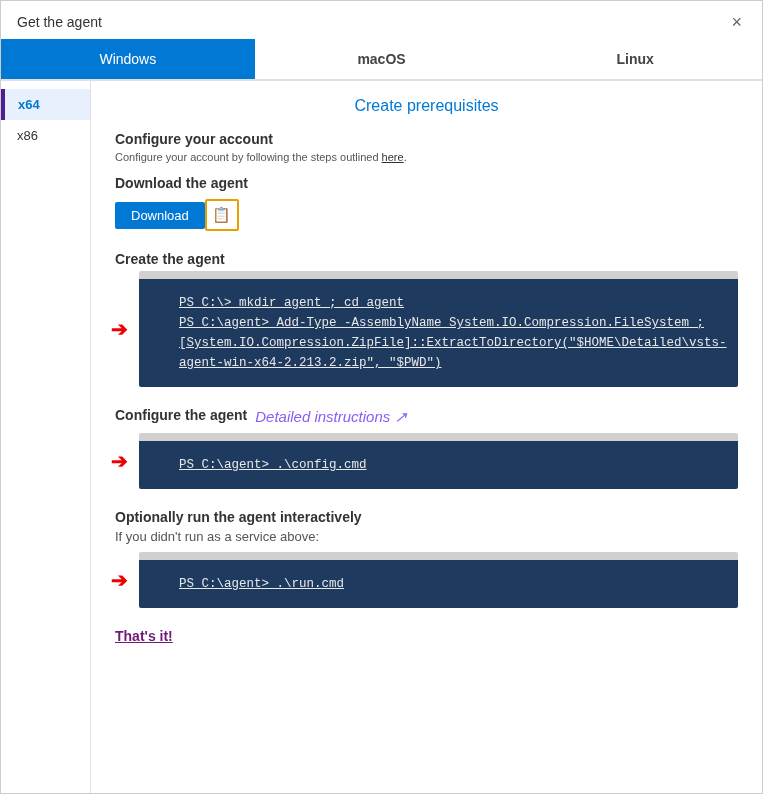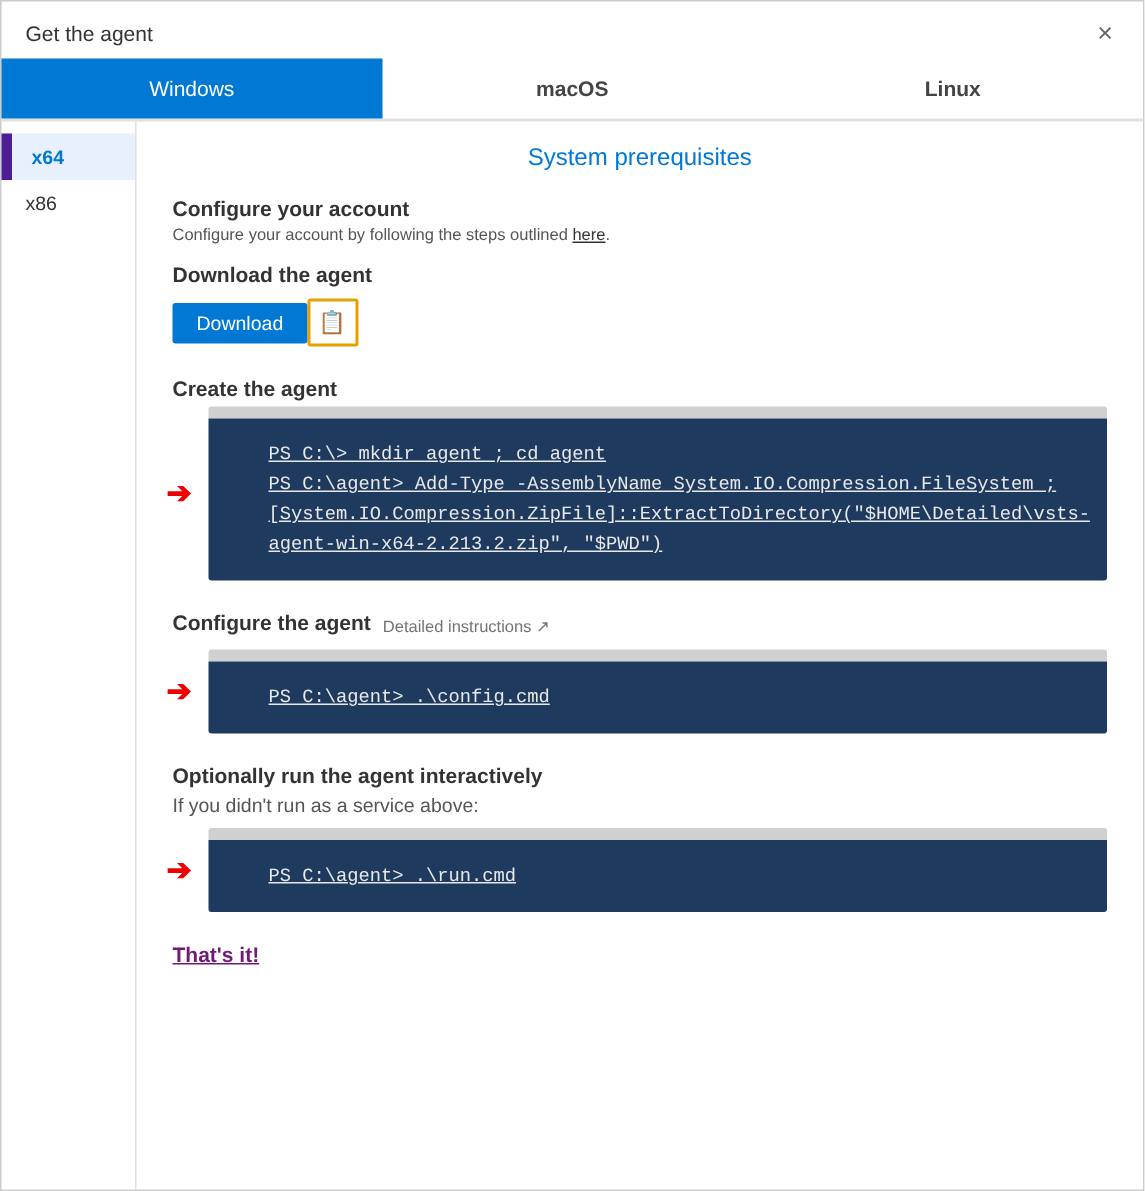--- a/index.html
+++ b/index.html
@@ -83,21 +83,21 @@
 
     .sidebar-item {
       padding: 8px 16px;
       cursor: pointer;
       font-size: 13px;
       color: #333;
     }
 
     .sidebar-item.active {
       background: #e8f0fe;
-      border-left: 7px solid #4c1d95;
+      border-left: 4px solid #4c1d95;
       font-weight: 600;
       color: #0078d4;
       padding-left: 13px;
     }
 
     
     .main-content {
       flex: 1;
       padding: 16px 24px;
       overflow-y: auto;
@@ -205,26 +205,27 @@
     }
 
     .section-heading-row {
       display: flex;
       align-items: center;
       gap: 8px;
       margin-bottom: 6px;
     }
 
     .detailed-link {
-      font-size: 11px;
-      color: #737373;
+      font-size: 15px;
+      color: #8b5cf6;
       text-decoration: none;
       display: inline-flex;
       align-items: center;
       gap: 2px;
+      font-style: italic;
     }
 
     .thats-it {
       font-size: 14px;
       font-weight: 600;
       color: #701a75;
       margin-top: 4px;
       text-decoration: underline;
     }
 
@@ -253,21 +254,21 @@
 
   <div class="content-area">
 
     <div class="sidebar">
       <div class="sidebar-item active">x64</div>
       <div class="sidebar-item">x86</div>
     </div>
 
     <div class="main-content">
 
-      <div class="section-title">System prerequisites</div>
+      <div class="section-title">Create prerequisites</div>
 
       <div>
         <div class="subsection-title">Configure your account</div>
         <div class="subtitle-text">
           Configure your account by following the steps outlined <a href="#">here</a>.
         </div>
       </div>
 
       <div class="download-section">
         <div class="subsection-title">Download the agent</div>

